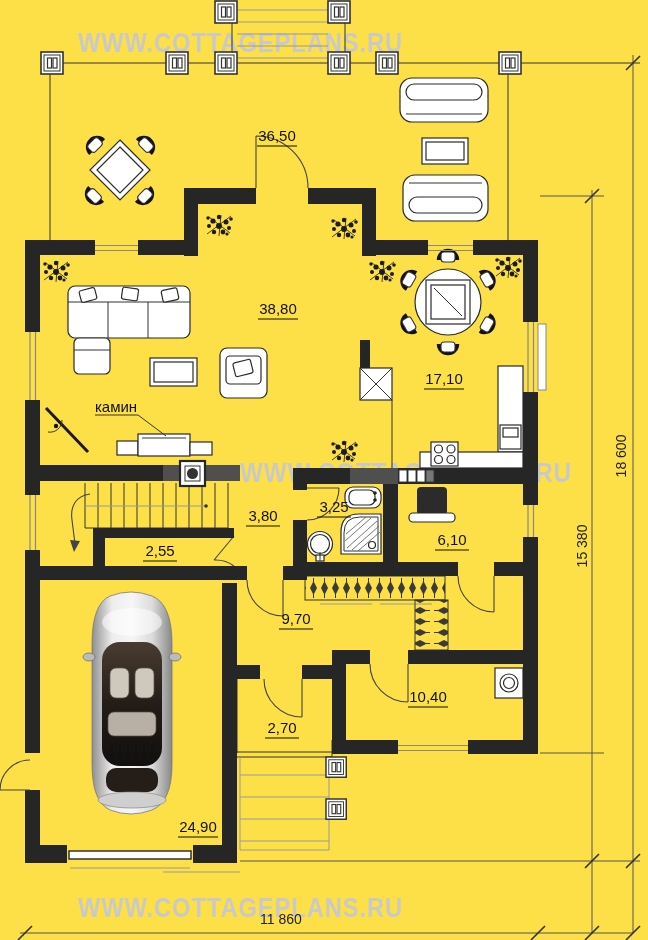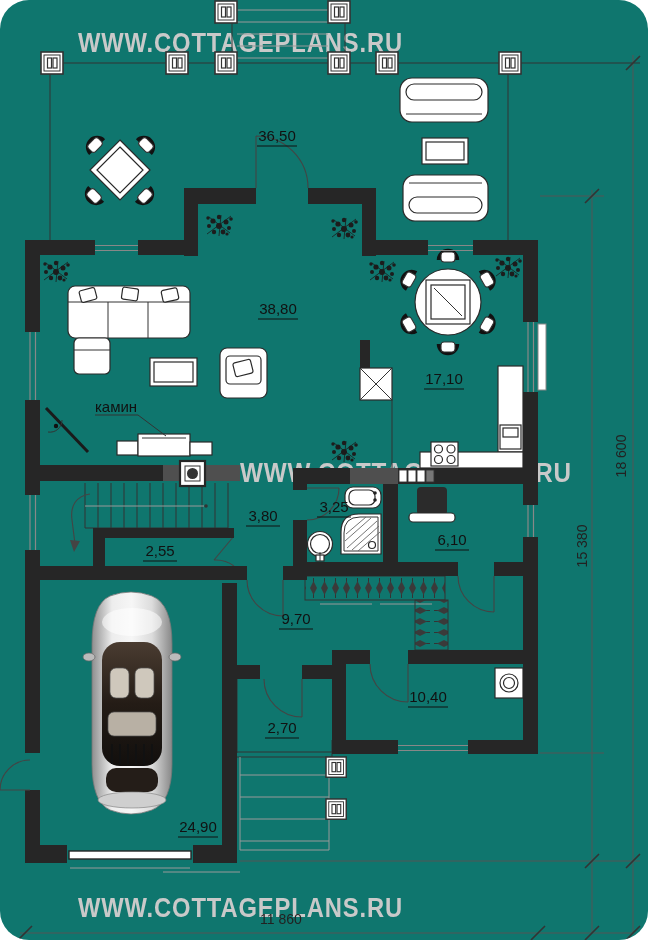--- a/index.html
+++ b/index.html
@@ -1,17 +1,17 @@
 <!DOCTYPE html>
 <html><head>
 <meta charset="utf-8">
 <style>
   html,body{margin:0;padding:0;background:#fff;}
-  .stage{position:relative;width:648px;height:940px;background:#0f766e;overflow:hidden;
-         font-family:"Liberation Sans",sans-serif;border-radius:29px;}
+  .stage{position:relative;width:648px;height:940px;background:#fde047;overflow:hidden;
+         font-family:"Liberation Sans",sans-serif;}
   svg{display:block;}
   .wm{font-family:"Liberation Sans",sans-serif;font-weight:bold;font-size:27px;fill:#c9c9c9;letter-spacing:1px;}
   .arealbl{font-family:"Liberation Sans",sans-serif;font-size:15px;fill:#111;}
   .dimlbl{font-family:"Liberation Sans",sans-serif;font-size:14px;fill:#222;}
   .ul{stroke:#111;stroke-width:1;}
   .furn{fill:#fff;stroke:#2a2a2a;stroke-width:1.2;}
   .thin{stroke:#333;stroke-width:1;fill:none;}
   .lite{stroke:#999;stroke-width:1;fill:none;}
   .door{stroke:#444;stroke-width:1.1;fill:none;}
   .dim{stroke:#555;stroke-width:1;fill:none;}

